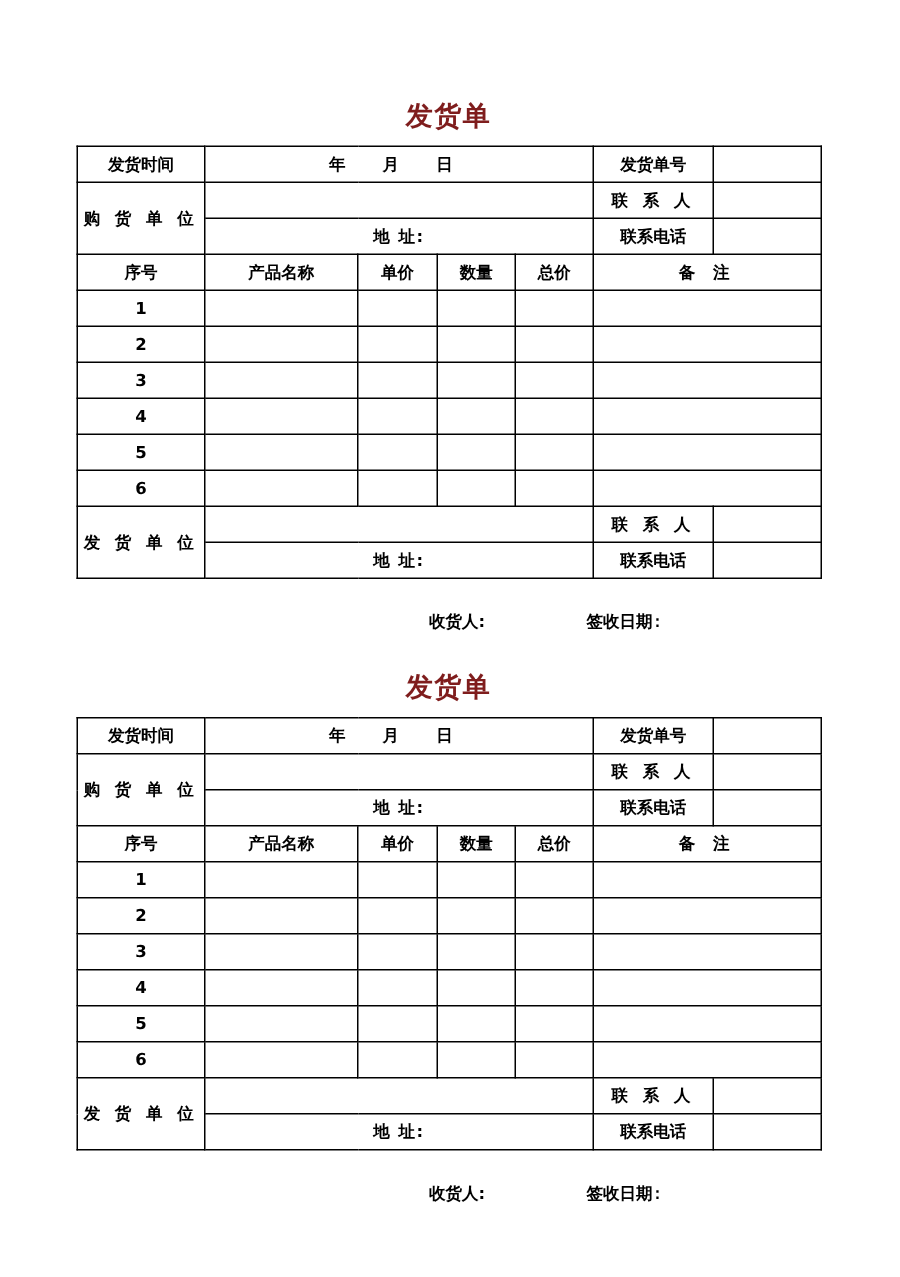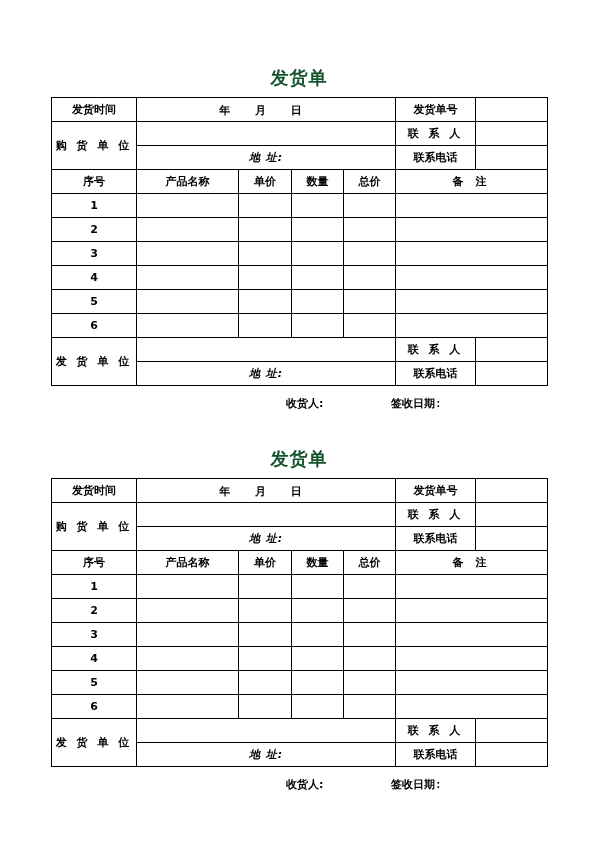--- a/index.html
+++ b/index.html
@@ -32,21 +32,21 @@
   .form-block.first { top: 66px; }
   .form-block.second { top: 447px; }
 
   .form-title {
     text-align: center;
     font-size: 18px;
     font-weight: bold;
     letter-spacing: 1px;
     line-height: 24px;
     margin: 0 0 7px 0;
-    color: #14532d;
+    color: #7f1d1d;
   }
 
   table.delivery {
     border-collapse: collapse;
     width: 496px;
     table-layout: fixed;
   }
   table.delivery td {
     border: 1px solid #000000;
     padding: 0;
@@ -59,32 +59,31 @@
     line-height: 14px;
     overflow: hidden;
   }
 
   td.label-wide  { letter-spacing: 3px; }
   td.label-tight { letter-spacing: 0px; }
   td.addr {
     text-align: left;
     padding-left: 3px;
     letter-spacing: 1px;
-    font-style: italic;
   }
   td.date-cell { letter-spacing: 11px; padding-left: 11px; font-family: Liberation Serif, serif; }
   td.blank { }
   td.seq { font-size: 11px; }
   td.remark-head { letter-spacing: 4px; }
 
   .footer-line {
     position: relative;
     width: 496px;
     height: 20px;
-    margin-top: 8px;
+    margin-top: 19px;
     font-size: 11px;
     font-weight: bold;
     color: #000000;
   }
   .footer-line .f-receiver {
     position: absolute;
     left: 235px;
     top: 2px;
     white-space: nowrap;
   }

